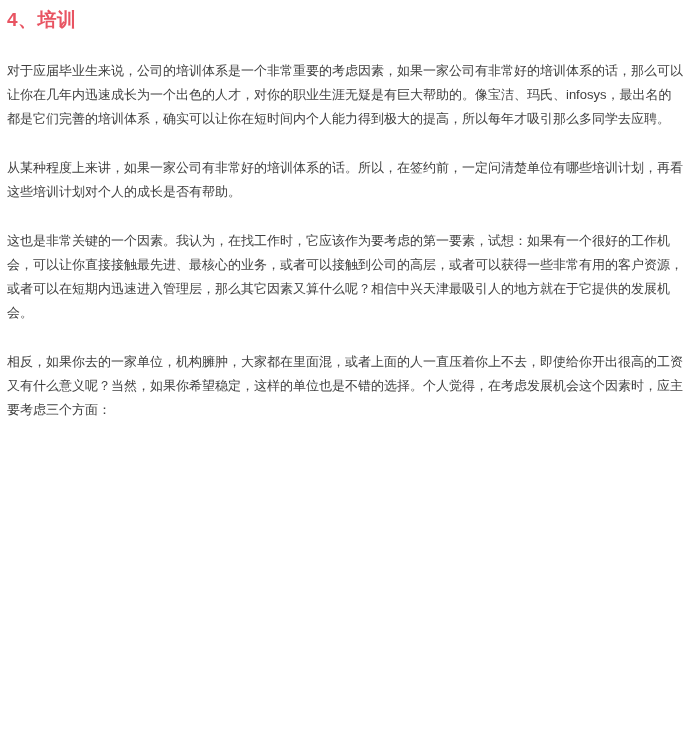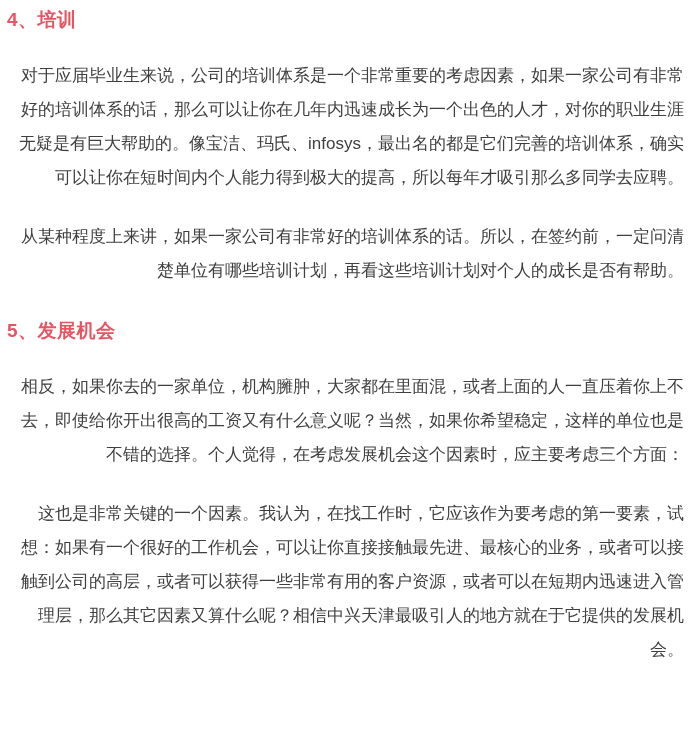--- a/index.html
+++ b/index.html
@@ -20,36 +20,35 @@
     margin: 0;
     color: var(--heading_color, #e85462);
     font-size: 19px;
     line-height: 35px;
     font-weight: bold;
     letter-spacing: 0.5px;
   }
   .body-paragraph {
     margin: 22px 0 25px;
     color: var(--text_color, #3f3f3f);
-    font-size: 17px;
-    line-height: 34px;
-    text-align: right;
+    font-size: 13px;
+    line-height: 24px;
+    text-align: left;
     word-break: break-all;
   }
 </style>
 </head>
 <body>
 
 <div class="doc">
 
   <h2 class="section-heading">4、培训</h2>
 
   <p class="body-paragraph">对于应届毕业生来说，公司的培训体系是一个非常重要的考虑因素，如果一家公司有非常好的培训体系的话，那么可以让你在几年内迅速成长为一个出色的人才，对你的职业生涯无疑是有巨大帮助的。像宝洁、玛氏、infosys，最出名的都是它们完善的培训体系，确实可以让你在短时间内个人能力得到极大的提高，所以每年才吸引那么多同学去应聘。</p>
 
   <p class="body-paragraph">从某种程度上来讲，如果一家公司有非常好的培训体系的话。所以，在签约前，一定问清楚单位有哪些培训计划，再看这些培训计划对个人的成长是否有帮助。</p>
 
-  <h2 class="section-heading">5、发展机会</h2>
+
+  <p class="body-paragraph">这也是非常关键的一个因素。我认为，在找工作时，它应该作为要考虑的第一要素，试想：如果有一个很好的工作机会，可以让你直接接触最先进、最核心的业务，或者可以接触到公司的高层，或者可以获得一些非常有用的客户资源，或者可以在短期内迅速进入管理层，那么其它因素又算什么呢？相信中兴天津最吸引人的地方就在于它提供的发展机会。</p>
 
   <p class="body-paragraph">相反，如果你去的一家单位，机构臃肿，大家都在里面混，或者上面的人一直压着你上不去，即使给你开出很高的工资又有什么意义呢？当然，如果你希望稳定，这样的单位也是不错的选择。个人觉得，在考虑发展机会这个因素时，应主要考虑三个方面：</p>
-
-  <p class="body-paragraph">这也是非常关键的一个因素。我认为，在找工作时，它应该作为要考虑的第一要素，试想：如果有一个很好的工作机会，可以让你直接接触最先进、最核心的业务，或者可以接触到公司的高层，或者可以获得一些非常有用的客户资源，或者可以在短期内迅速进入管理层，那么其它因素又算什么呢？相信中兴天津最吸引人的地方就在于它提供的发展机会。</p>
 
 </div>
 
 </body></html>

